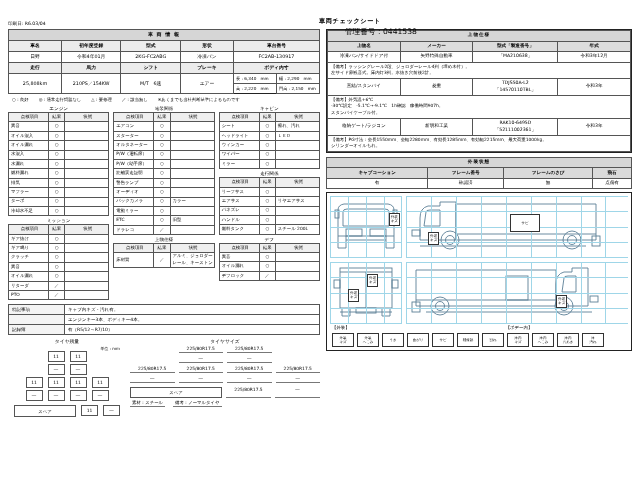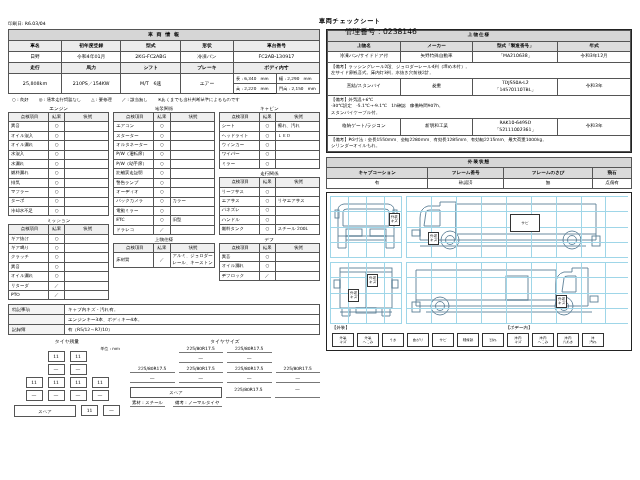--- a/index.html
+++ b/index.html
@@ -69,21 +69,21 @@
 </style>
 </head>
 <body>
 
 <div class="page">
 
   <div class="topline">
     <div class="date">印刷日: R6.03/04</div>
     <div class="maintitle">車両チェックシート</div>
   </div>
-  <div class="mgmt">管理番号：0238146</div>
+  <div class="mgmt">管理番号：0441538</div>
 
   <div class="cols">
 
     <div class="colL">
 
       <table class="vi thick">
         <tbody>
             <tr>
               <td class="hdrbar" colspan="6">車 両 情 報</td>
             </tr>

